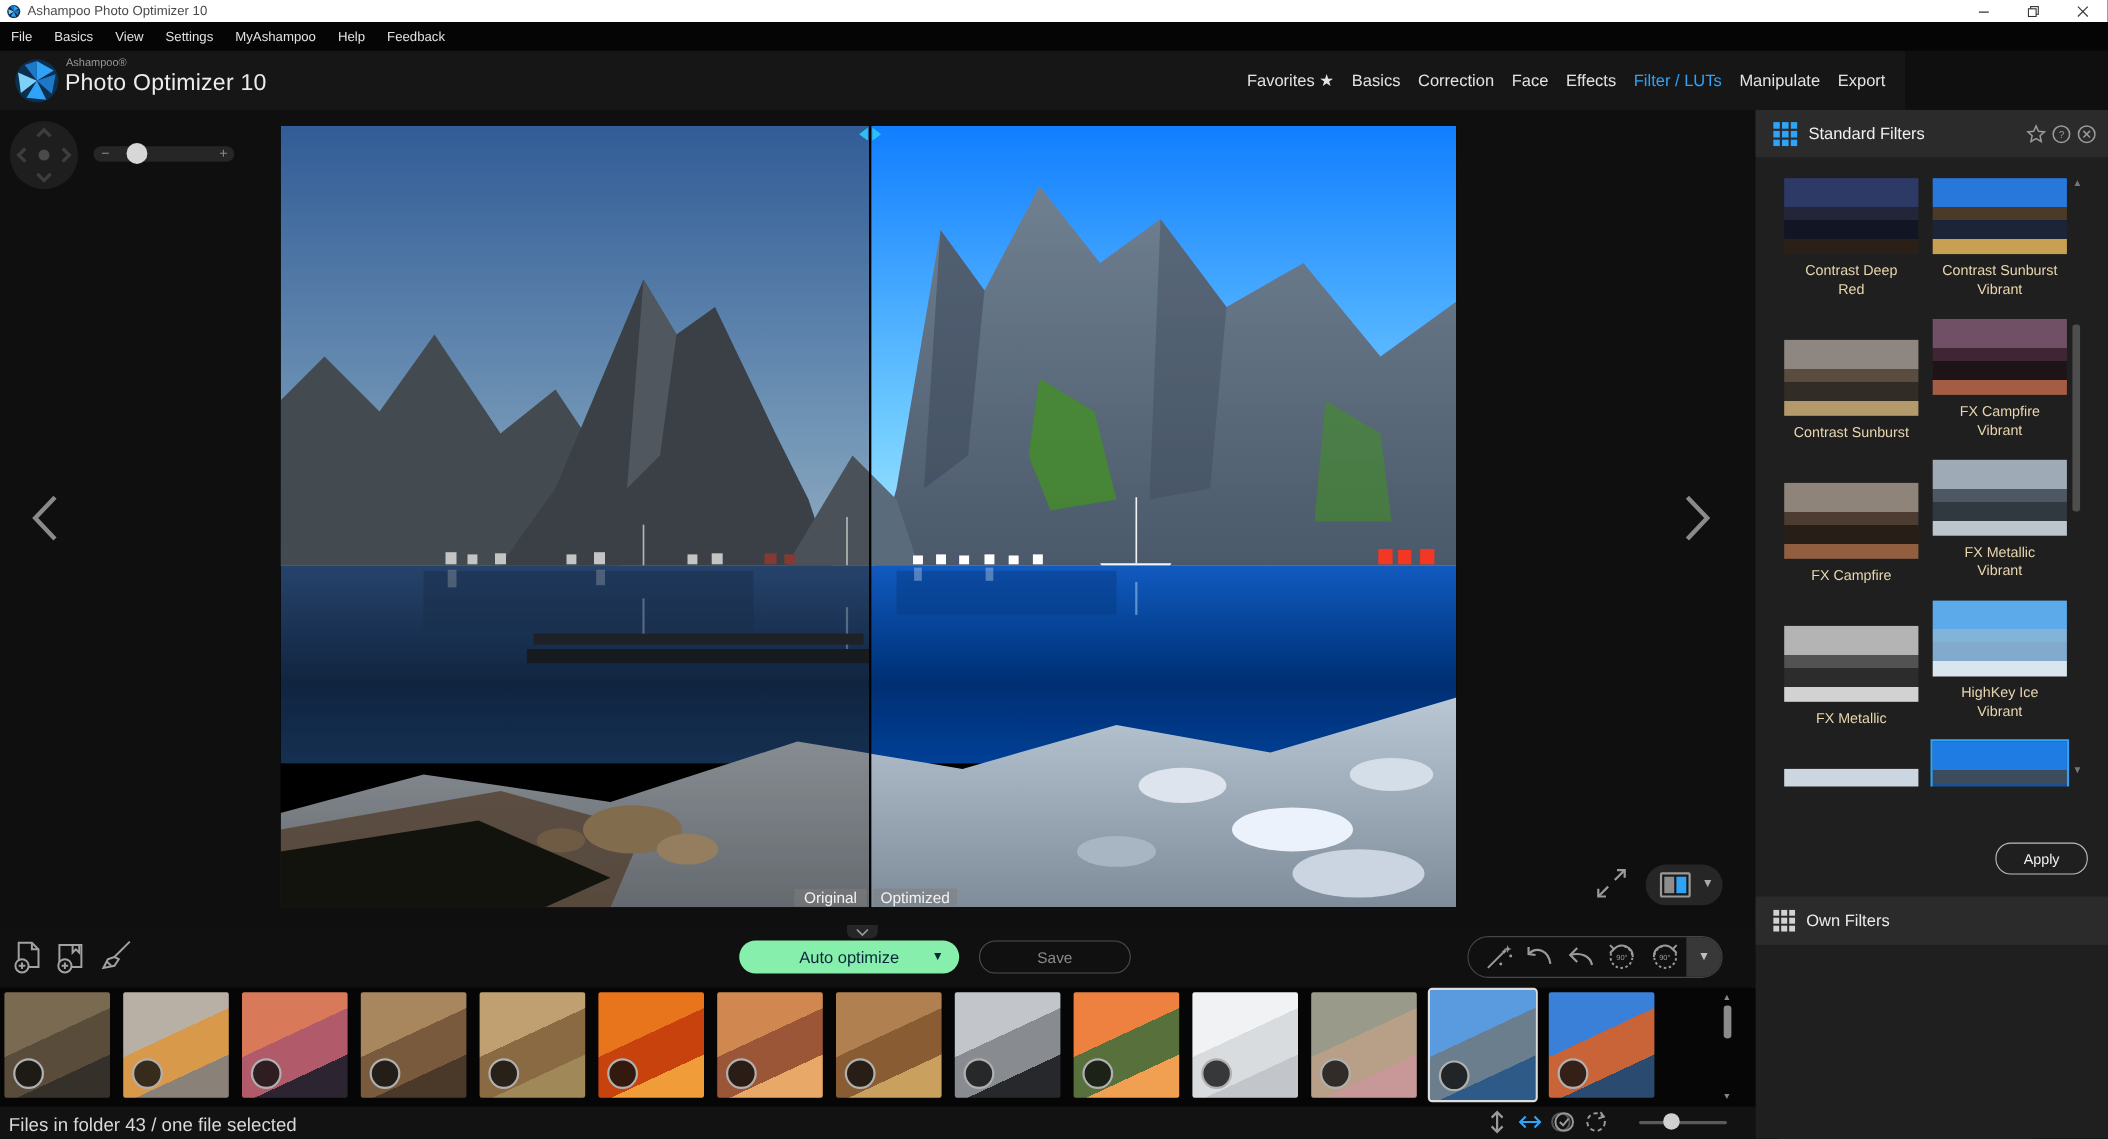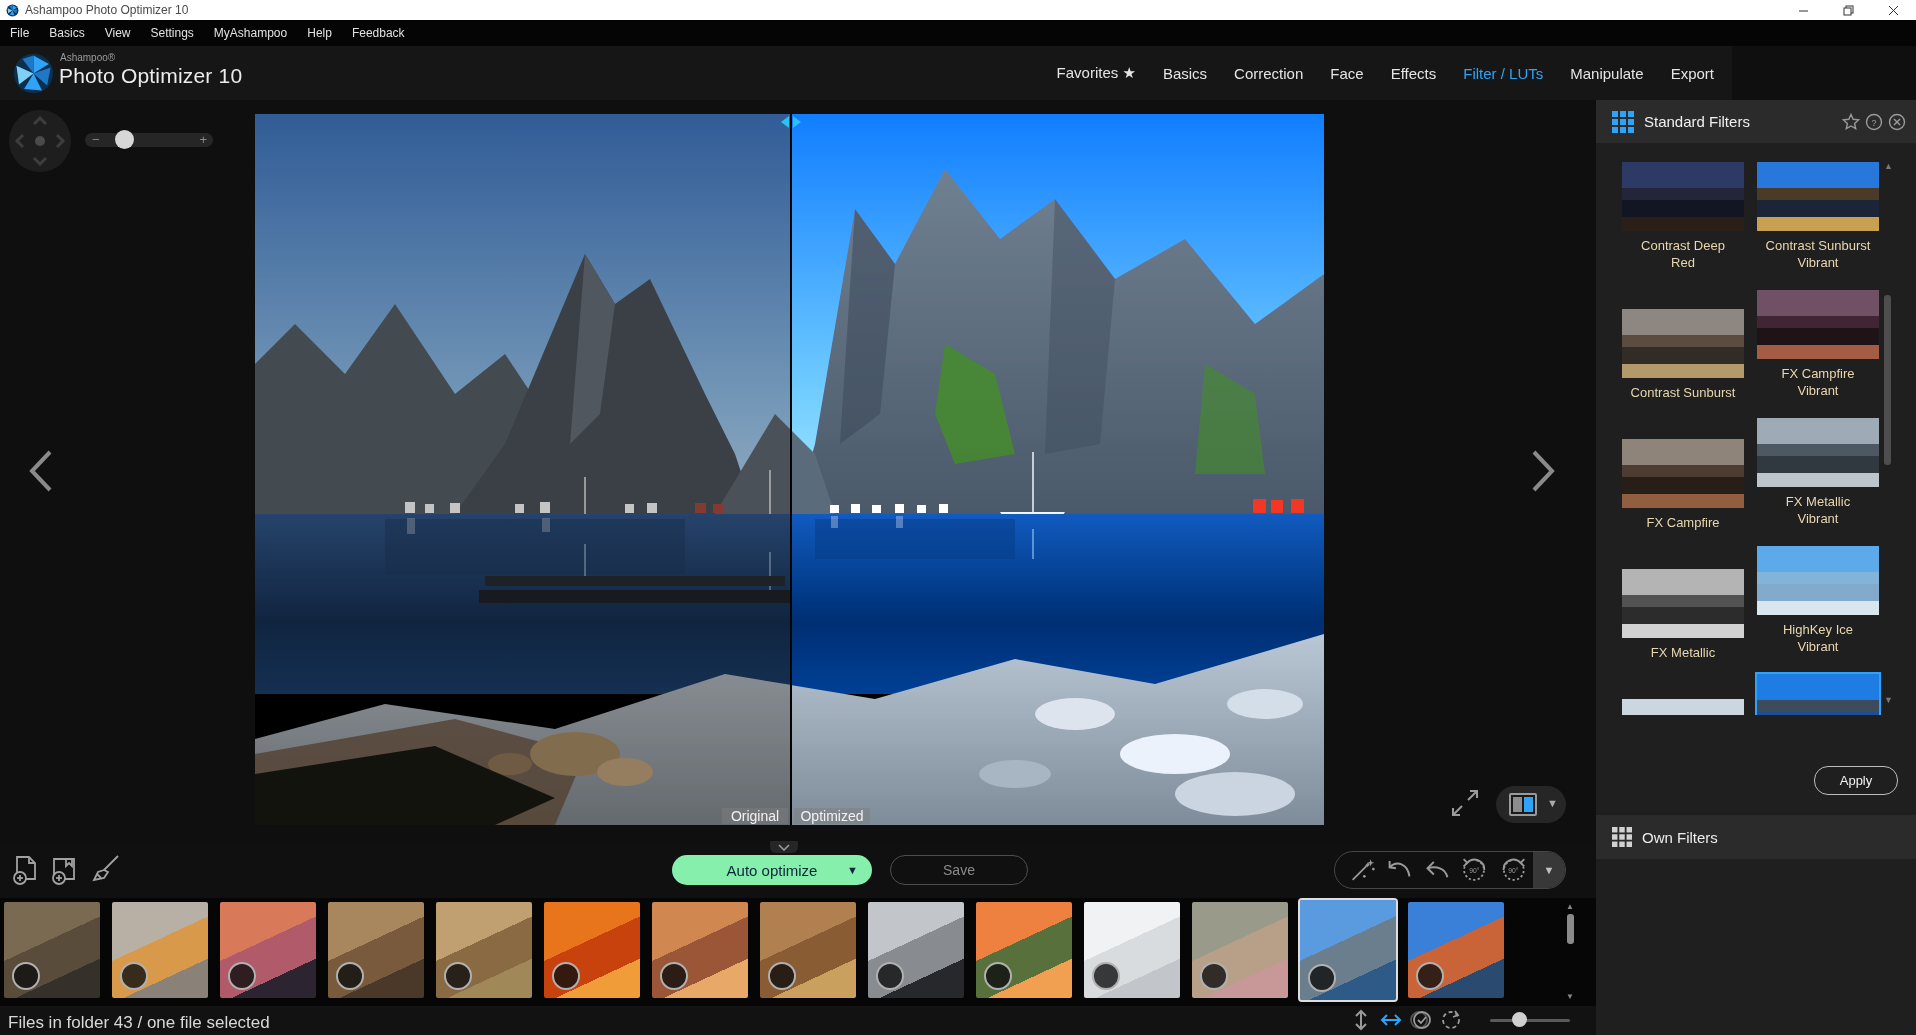--- a/index.html
+++ b/index.html
@@ -14,21 +14,21 @@
   #win-controls{position:absolute;right:0;top:0;height:20px;display:flex;}
   .winbtn{width:45px;height:20px;display:flex;align-items:center;justify-content:center;color:#333;}
   
   #menubar{position:absolute;left:0;top:20px;width:1916px;height:26px;background:#050505;display:flex;
     align-items:center;z-index:59;}
   .menu-item{color:#e2e2e2;font-size:12px;padding:0 10px;height:26px;display:flex;align-items:center;cursor:default;}
   
   #header{position:absolute;left:0;top:46px;width:1732px;height:54px;background:#161616;z-index:58;}
   #brand-small{position:absolute;left:60px;top:6px;font-size:10px;color:#9a9a9a;}
   #brand-large{position:absolute;left:59px;top:18px;font-size:21px;color:#ececec;font-weight:400;letter-spacing:.2px;}
-  #main-nav{position:absolute;right:18px;top:0;height:54px;display:flex;align-items:center;gap:27px;}
+  #main-nav{position:absolute;right:18px;top:0;height:54px;display:flex;align-items:center;gap:16px;}
   .nav-tab{font-size:15px;color:#e4e4e4;cursor:default;}
   .nav-tab.active{color:#2fa3f7;}
   
   #main{position:absolute;left:0;top:100px;width:1916px;height:745px;background:#0f0f0f;}
   
   #pan-widget{position:absolute;left:9px;top:10px;width:62px;height:62px;border-radius:50%;background:#1e1e1e;}
   
   #zoom-slider{position:absolute;left:85px;top:33px;width:128px;height:14px;background:#262626;border-radius:7px;color:#8a8a8a;}
   #zoom-slider .minus{position:absolute;left:7px;top:-1px;font-size:13px;}
   #zoom-slider .plus{position:absolute;right:6px;top:-1px;font-size:13px;}

